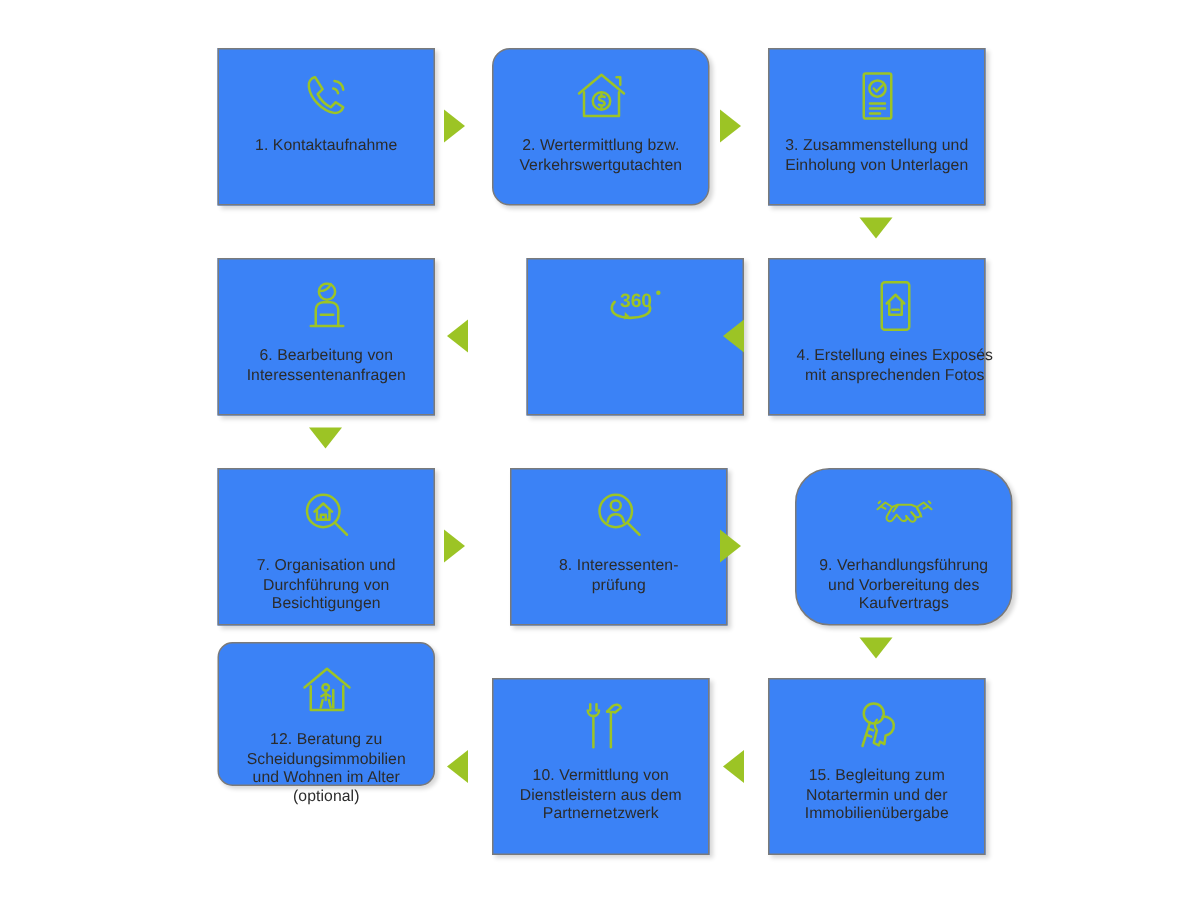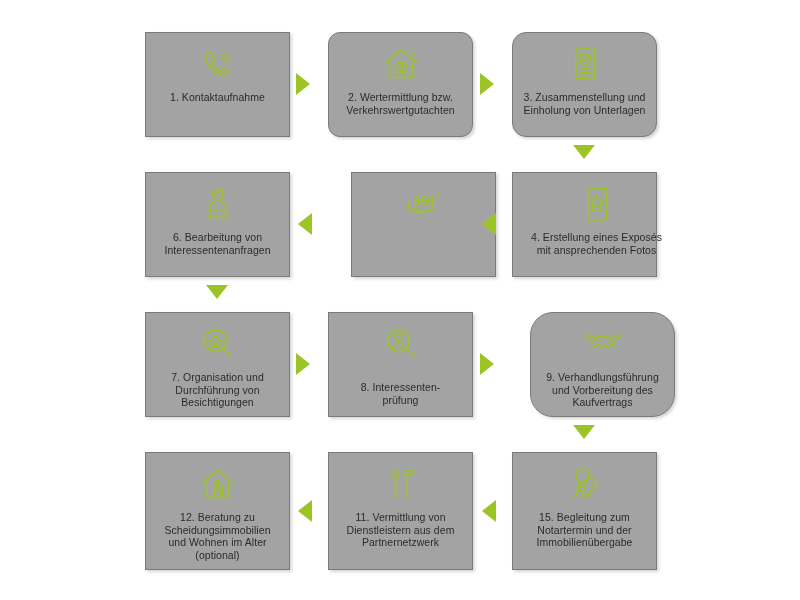--- a/index.html
+++ b/index.html
@@ -21,21 +21,21 @@
     height: 600px;
   }
 
   
   .step-box {
     position: absolute;
     width: 145px;
     height: 105px;
     box-sizing: border-box;
     border: 1px solid #7a7a7a;
-    background: #a3a3a3;
+    background: #3b82f6;
     box-shadow: 2px 2px 3px rgba(0,0,0,0.16);
     display: flex;
     flex-direction: column;
     align-items: center;
     justify-content: flex-start;
     padding-top: 11px;
   }
   .step-icon {
     width: 42px;
     height: 40px;
@@ -103,21 +103,21 @@
         <circle cx="24" cy="28" r="7"></circle>
         <path d="M26.5 24.8c-.8-.8-4.5-1.2-4.5 1.2 0 2.4 4.5 1.4 4.5 3.8 0 2.4-3.7 2-4.5 1.2M24 22.5v2M24 31.5v2"></path>
       </svg>
     </span>
     <div class="step-label">2. Wertermittlung bzw.
 Verkehrswertgutachten</div>
   </div>
 
   <div class="arrow arrow-right" style="left:480px; top:73px;"></div>
 
-  <div class="step-box" style="left:512px; top:32px;border-radius:14px;">
+  <div class="step-box" style="left:512px; top:32px;">
     <span class="step-icon">
       <svg viewBox="0 0 48 48" fill="none" stroke="#9cc425" stroke-width="2" stroke-linecap="round" stroke-linejoin="round">
         <rect x="13" y="6" width="22" height="36" rx="1.5"></rect>
         <circle cx="24" cy="18" r="6.5"></circle>
         <path d="M21 18l2.2 2.4L28 15.5"></path>
         <path d="M18 30h12M18 34h12M18 38h8"></path>
       </svg>
     </span>
     <div class="step-label">3. Zusammenstellung und
 Einholung von Unterlagen</div>
@@ -179,21 +179,21 @@
         <path d="M19 23h4v4h-4z"></path>
       </svg>
     </span>
     <div class="step-label">7. Organisation und
 Durchführung von
 Besichtigungen</div>
   </div>
 
   <div class="arrow arrow-right" style="left:296px; top:353px;"></div>
 
-  <div class="step-box" style="left:328px; top:312px;gap:10px;">
+  <div class="step-box" style="left:340px; top:312px;">
     <span class="step-icon">
       <svg viewBox="0 0 48 48" fill="none" stroke="#9cc425" stroke-width="2" stroke-linecap="round" stroke-linejoin="round">
         <circle cx="21" cy="20" r="13"></circle>
         <path d="M30.5 29.5L40 39"></path>
         <circle cx="21" cy="15.5" r="4"></circle>
         <path d="M14.5 29c.5-4 3-6.5 6.5-6.5s6 2.5 6.5 6.5"></path>
       </svg>
     </span>
     <div class="step-label">8. Interessenten-
 prüfung</div>
@@ -217,21 +217,21 @@
         <path d="M22 12.5L18 18"></path>
       </svg>
     </span>
     <div class="step-label">9. Verhandlungsführung
 und Vorbereitung des
 Kaufvertrags</div>
   </div>
 
   <div class="arrow arrow-down" style="left:573px; top:425px;"></div>
 
-  <div class="step-box" style="left:145px; top:452px; height:118px;">
+  <div class="step-box" style="left:145px; top:428px; height:96px;border-radius:10px;">
     <span class="step-icon">
       <svg viewBox="0 0 48 48" fill="none" stroke="#9cc425" stroke-width="2" stroke-linecap="round" stroke-linejoin="round">
         <path d="M6 22L24 7l18 15"></path>
         <path d="M11 21v19h26V21"></path>
         <circle cx="23" cy="22" r="2.6"></circle>
         <path d="M23 25v7"></path>
         <path d="M23 27l-3.5 2M23 27l3.5 2"></path>
         <path d="M20.5 32l-1.5 6M25.5 32l1.5 6"></path>
         <path d="M29 24v14"></path>
       </svg>
@@ -248,21 +248,21 @@
     <span class="step-icon">
       <svg viewBox="0 0 48 48" fill="none" stroke="#9cc425" stroke-width="2" stroke-linecap="round" stroke-linejoin="round">
         <path d="M15 6.5v5M20 6.5v5"></path>
         <path d="M13 11.5c0 2.8 2.2 4.5 4.5 4.5s4.5-1.7 4.5-4.5"></path>
         <path d="M17.5 16v25"></path>
         <path d="M28.5 12.5L33 8c2.5-2 5.5-1 6.5 1.5L35 13"></path>
         <path d="M28.5 12.5l6.5.5"></path>
         <path d="M31.5 13.5V41"></path>
       </svg>
     </span>
-    <div class="step-label">11. Vermittlung von
+    <div class="step-label">10. Vermittlung von
 Dienstleistern aus dem
 Partnernetzwerk</div>
   </div>
 
   <div class="arrow arrow-left" style="left:482px; top:500px;"></div>
 
   <div class="step-box" style="left:512px; top:452px; height:118px;">
     <span class="step-icon">
       <svg viewBox="0 0 48 48" fill="none" stroke="#9cc425" stroke-width="2" stroke-linecap="round" stroke-linejoin="round">
         <circle cx="21" cy="14" r="8"></circle>

